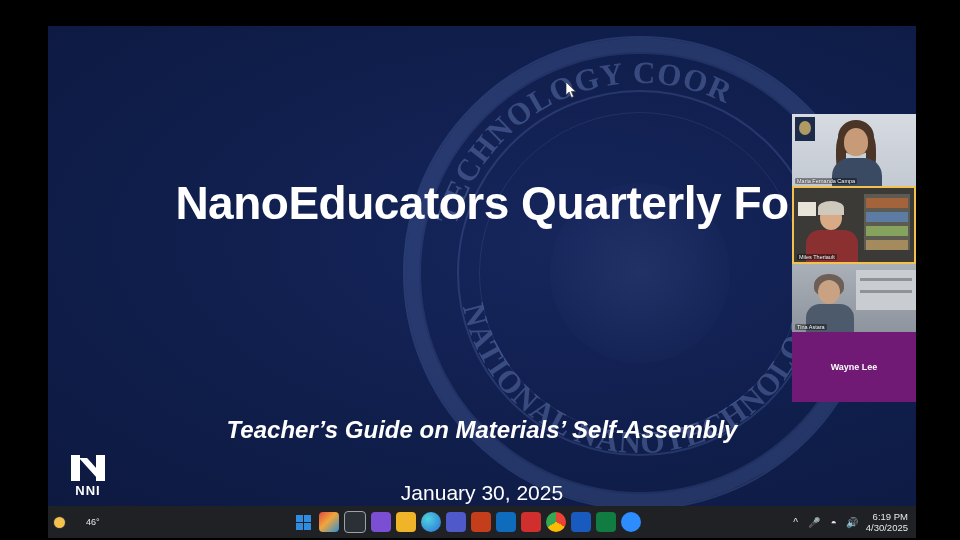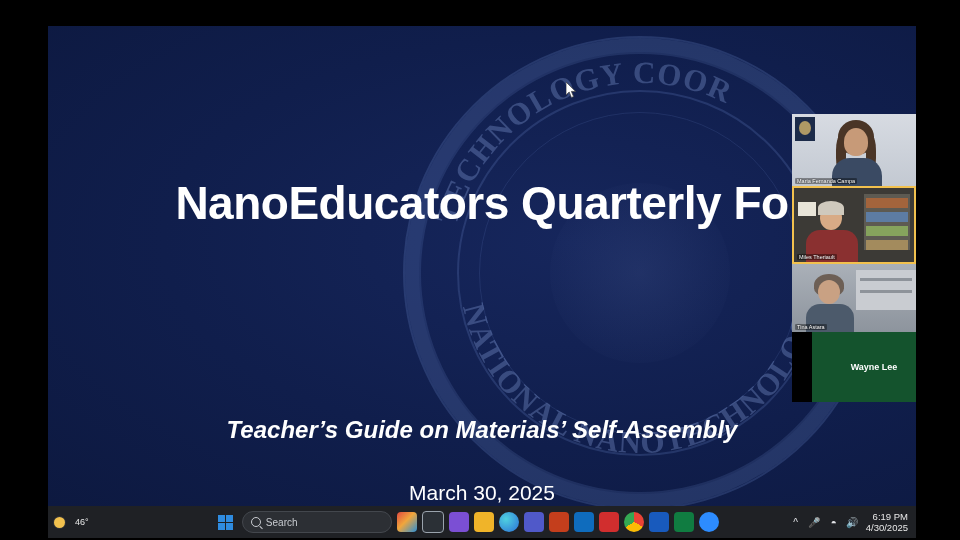--- a/index.html
+++ b/index.html
@@ -199,22 +199,21 @@
     border: 2px solid #f2c14e;
     box-sizing: border-box;
     background: #2b2b2b;
   }
   #tile-3 {
     left: 0; top: 150px; width: 124px; height: 68px;
     background: #7d848c;
   }
   #tile-4 {
     left: 0; top: 218px; width: 124px; height: 70px;
-    background: #14532d;
-    margin-left: 20px;
+    background: #701a75;
   }
   #tile-4 .center-name {
     position: absolute;
     left: 0; top: 50%;
     transform: translateY(-50%);
     width: 124px;
     text-align: center;
     color: #fff;
     font-size: 9px;
     font-weight: bold;
@@ -259,21 +258,21 @@
     height: 32px;
     background: #1f2125;
     background: rgba(32,34,38,0.96);
     display: flex;
     align-items: center;
     justify-content: space-between;
   }
   #weather {
     display: flex;
     align-items: center;
-    gap: 10px;
+    gap: 21px;
     padding-left: 6px;
     color: #e8e8e8;
     font-size: 9px;
     width: 90px;
   }
   #weather .sun {
     width: 11px; height: 11px; border-radius: 50%;
     background: #f2c14e;
     box-shadow: 0 0 0 1px rgba(255,255,255,0.08);
   }
@@ -372,22 +371,29 @@
           <textPath href="#arcTop" startOffset="8%">TECHNOLOGY COOR</textPath>
         </text>
         <text>
           <textPath href="#arcBottom" startOffset="6%">NATIONAL NANOTECHNOLOGY</textPath>
         </text>
       </svg>
     </div>
 
     <div class="slide-title">NanoEducators Quarterly Fo</div>
     <div class="slide-sessiontitle">Teacher’s Guide on Materials’ Self-Assembly</div>
-    <div class="slide-date">March 30, 2025</div>
-
+    <div class="slide-date">January 30, 2025</div>
+
+    <div id="nni-logo">
+      <div class="mark">
+          <span></span>
+          <i></i>
+        </div>
+      <div class="txt">NNI</div>
+    </div>
 
     <div id="video-stack">
 
       <div class="tile" id="tile-active">
         <div class="p1-bg"></div>
         <div class="p1-flag">
             <div class="seal2"></div>
           </div>
         <div class="p1-hair2"></div>
         <div class="p1-hair3"></div>
@@ -444,24 +450,20 @@
 
       <div class="tb-icon">
         <div class="win-logo">
           <span></span>
             <span></span>
             <span></span>
             <span></span>
         </div>
       </div>
 
-      <div id="search-box">
-        <div class="mag"></div>
-        <span>Search</span>
-      </div>
 
       <div class="app" style="background:linear-gradient(135deg,#e04a3f 0%,#f0a63c 45%,#2b8fd6 100%);"></div>
 
       <div class="app" style="background:#2b3036;border:1px solid #9aa3ad;"></div>
 
       <div class="app" style="background:#7b4fd4;"></div>
 
       <div class="app" style="background:#f0b429;"></div>
 
       <div class="app" style="background:radial-gradient(circle at 35% 35%,#4fd1e0,#2b6fd6);border-radius:50%;"></div>

